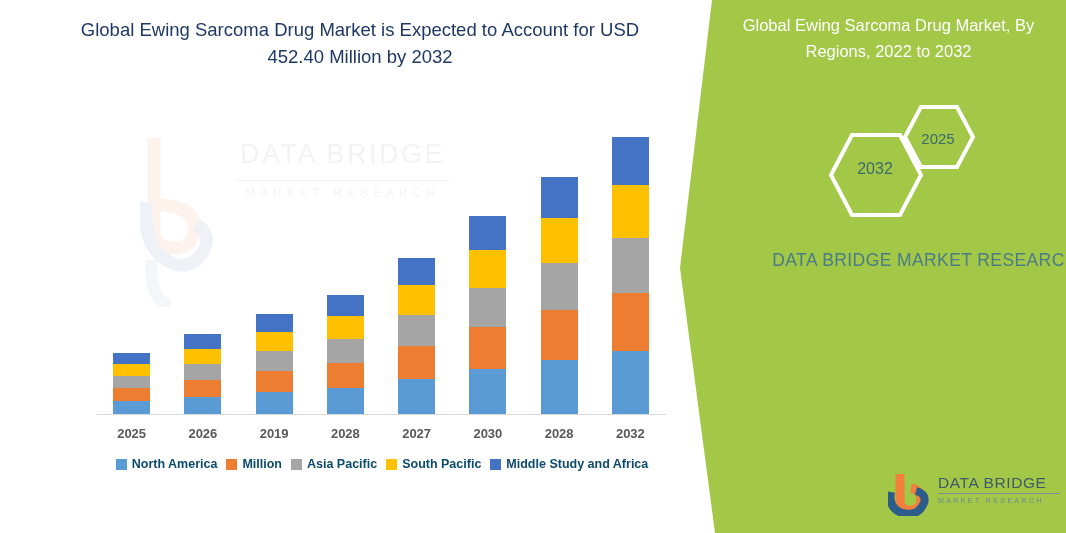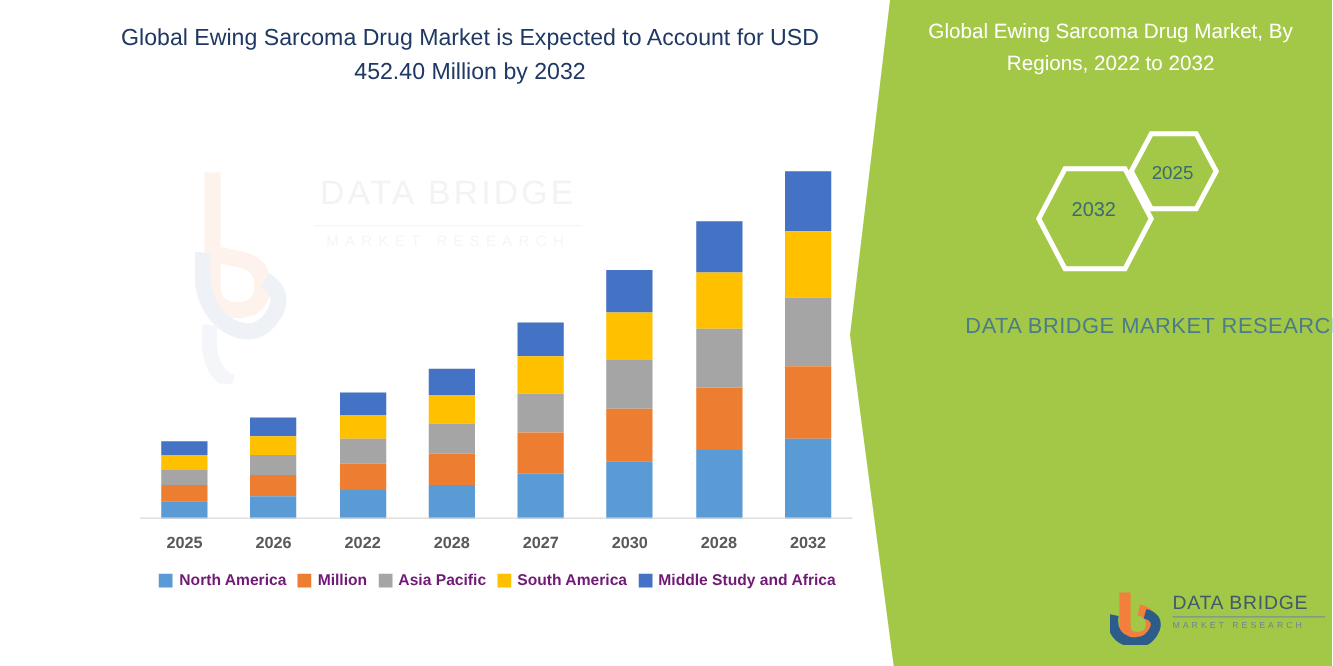--- a/index.html
+++ b/index.html
@@ -4,21 +4,21 @@
 <style>
   html,body{margin:0;padding:0;}
   body{
     width:1066px;height:533px;overflow:hidden;background:#ffffff;
     font-family:"Liberation Sans", sans-serif;
     -webkit-font-smoothing:antialiased;
   }
   #stage{position:relative;width:1066px;height:533px;background:#fff;}
 
   
-  #left-panel{position:absolute;left:16px;top:0;width:716px;height:533px;}
+  #left-panel{position:absolute;left:0;top:0;width:716px;height:533px;}
 
   #chart-title{
     position:absolute;left:60px;top:16px;width:600px;
     text-align:center;color:#1F3864;font-size:18.5px;line-height:27px;
     font-family:"Liberation Sans", sans-serif;
   }
 
   
   #watermark{
     position:absolute;left:140px;top:132px;width:300px;height:175px;
@@ -57,21 +57,21 @@
   }
 
   
   #legend{
     position:absolute;left:96px;top:457px;width:572px;
     display:flex;align-items:center;justify-content:center;
     gap:9px;flex-wrap:nowrap;
   }
   .legend-item{display:flex;align-items:center;gap:5px;white-space:nowrap;}
   .legend-swatch{width:11px;height:11px;display:block;flex:0 0 auto;}
-  .legend-label{font-size:12.5px;font-weight:bold;color:#701a75;}
+  .legend-label{font-size:12.5px;font-weight:bold;color:#0c4a6e;}
 
   
   #footer-left{
     position:absolute;left:88px;top:508px;font-size:8.5px;color:#404040;
     font-family:"Liberation Serif", serif;letter-spacing:.1px;
   }
   #footer-right{
     position:absolute;left:428px;top:508px;font-size:8.5px;color:#404040;
     font-family:"Liberation Serif", serif;letter-spacing:.1px;
   }
@@ -187,21 +187,21 @@
           <div class="seg" style="background: rgb(255, 192, 0); height: 53px;"></div>
           <div class="seg" style="background: rgb(165, 165, 165); height: 55px;"></div>
           <div class="seg" style="background: rgb(237, 125, 49); height: 58px;"></div>
           <div class="seg" style="background: rgb(91, 155, 213); height: 64px;"></div>
         </div>
       </div>
     <div id="axis-line"></div>
     <div id="x-labels">
         <div class="x-tick" style="left: 0.625px;">2025</div>
         <div class="x-tick" style="left: 71.875px;">2026</div>
-        <div class="x-tick" style="left: 143.125px;">2022</div>
+        <div class="x-tick" style="left: 143.125px;">2019</div>
         <div class="x-tick" style="left: 214.375px;">2028</div>
         <div class="x-tick" style="left: 285.625px;">2027</div>
         <div class="x-tick" style="left: 356.875px;">2030</div>
         <div class="x-tick" style="left: 428.125px;">2028</div>
         <div class="x-tick" style="left: 499.375px;">2032</div>
       </div>
 
     <div id="legend">
         <div class="legend-item">
           <span class="legend-swatch" style="background: rgb(91, 155, 213);"></span>
@@ -210,21 +210,21 @@
         <div class="legend-item">
           <span class="legend-swatch" style="background: rgb(237, 125, 49);"></span>
           <span class="legend-label">Million</span>
         </div>
         <div class="legend-item">
           <span class="legend-swatch" style="background: rgb(165, 165, 165);"></span>
           <span class="legend-label">Asia Pacific</span>
         </div>
         <div class="legend-item">
           <span class="legend-swatch" style="background: rgb(255, 192, 0);"></span>
-          <span class="legend-label">South America</span>
+          <span class="legend-label">South Pacific</span>
         </div>
         <div class="legend-item">
           <span class="legend-swatch" style="background: rgb(68, 114, 196);"></span>
           <span class="legend-label">Middle Study and Africa</span>
         </div>
       </div>
 
   </div>
 
   <div id="green-panel"></div>

